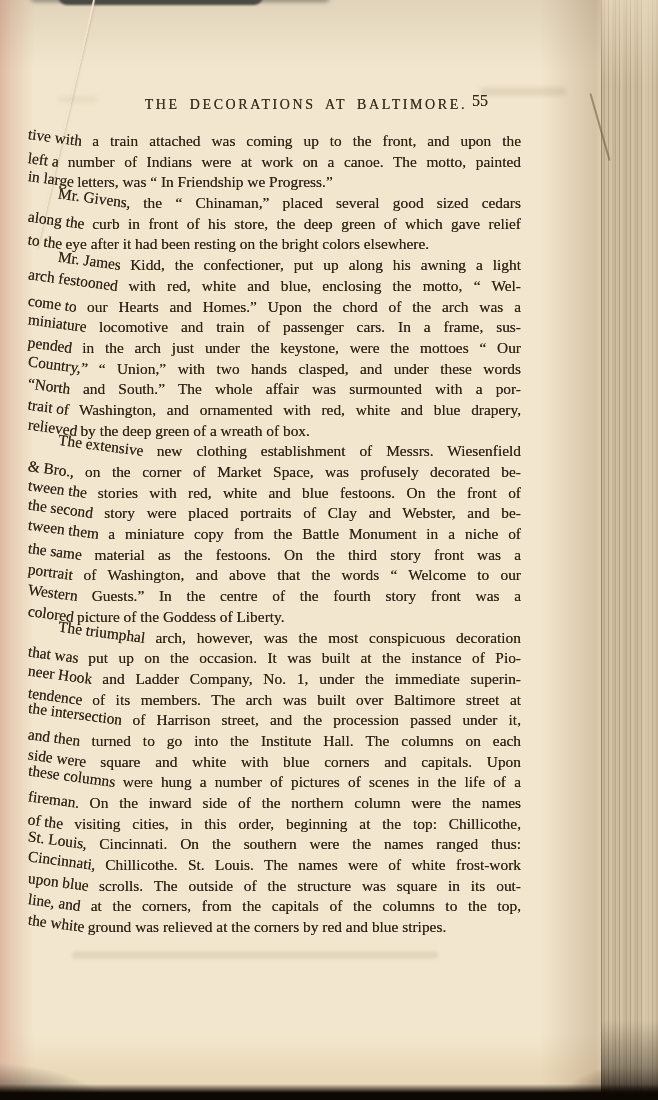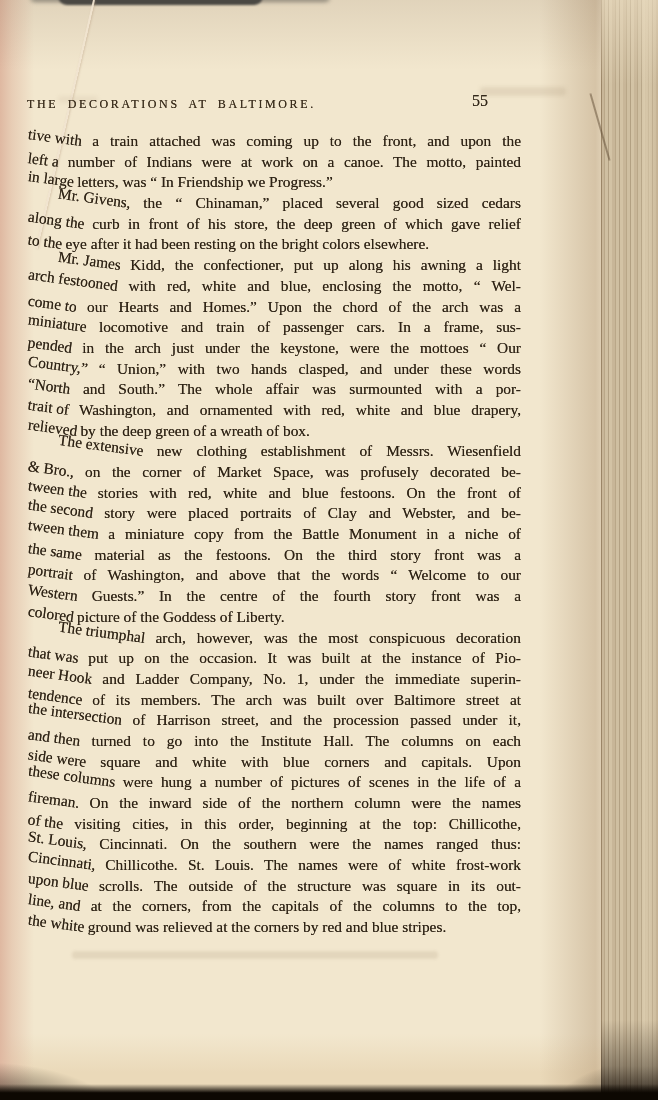--- a/index.html
+++ b/index.html
@@ -40,22 +40,22 @@
   
   .crease{position:absolute;left:93px;top:0;width:2px;height:255px;transform-origin:top center;
     transform:rotate(13deg);background:rgba(240,228,208,0.95);
     box-shadow:1px 0 2px rgba(165,135,105,0.35);}
   
   .ghost{position:absolute;background:rgba(178,158,128,0.45);filter:blur(2px);border-radius:3px;}
   .ghost.g1{left:480px;top:87px;width:86px;height:9px;opacity:.55;}
   .ghost.g2{left:58px;top:96px;width:40px;height:7px;opacity:.3;}
   .ghost.g3{left:72px;top:951px;width:366px;height:8px;opacity:.5;filter:blur(1.6px);}
   
-  .running-title{position:absolute;left:27px;top:97px;width:440px;text-align:left;
-    font-size:12px;letter-spacing:2.6px;word-spacing:4px;color:#3a2d1c;
+  .running-title{position:absolute;left:27px;top:97px;width:440px;text-align:right;
+    font-size:14px;letter-spacing:2.6px;word-spacing:4px;color:#3a2d1c;
     text-shadow:0 0 .5px rgba(58,45,28,.8);}
   .page-number{position:absolute;left:472px;top:92px;font-size:16px;color:#33281a;
     text-shadow:0 0 .5px rgba(51,40,26,.8);text-align:center;}
   
   .page-body{position:absolute;left:27px;top:131px;width:494px;color:#2e2315;
     font-size:15.4px;text-shadow:0 0 .5px rgba(46,35,21,.75);}
   .line{text-align:justify;text-align-last:justify;line-height:20.7px;height:20.7px;}
   .line.para-end{text-align-last:left;}
   .line.first{text-indent:15px;}
   .lead{display:inline-block;transform:rotate(7.5deg);transform-origin:100% 72%;}

